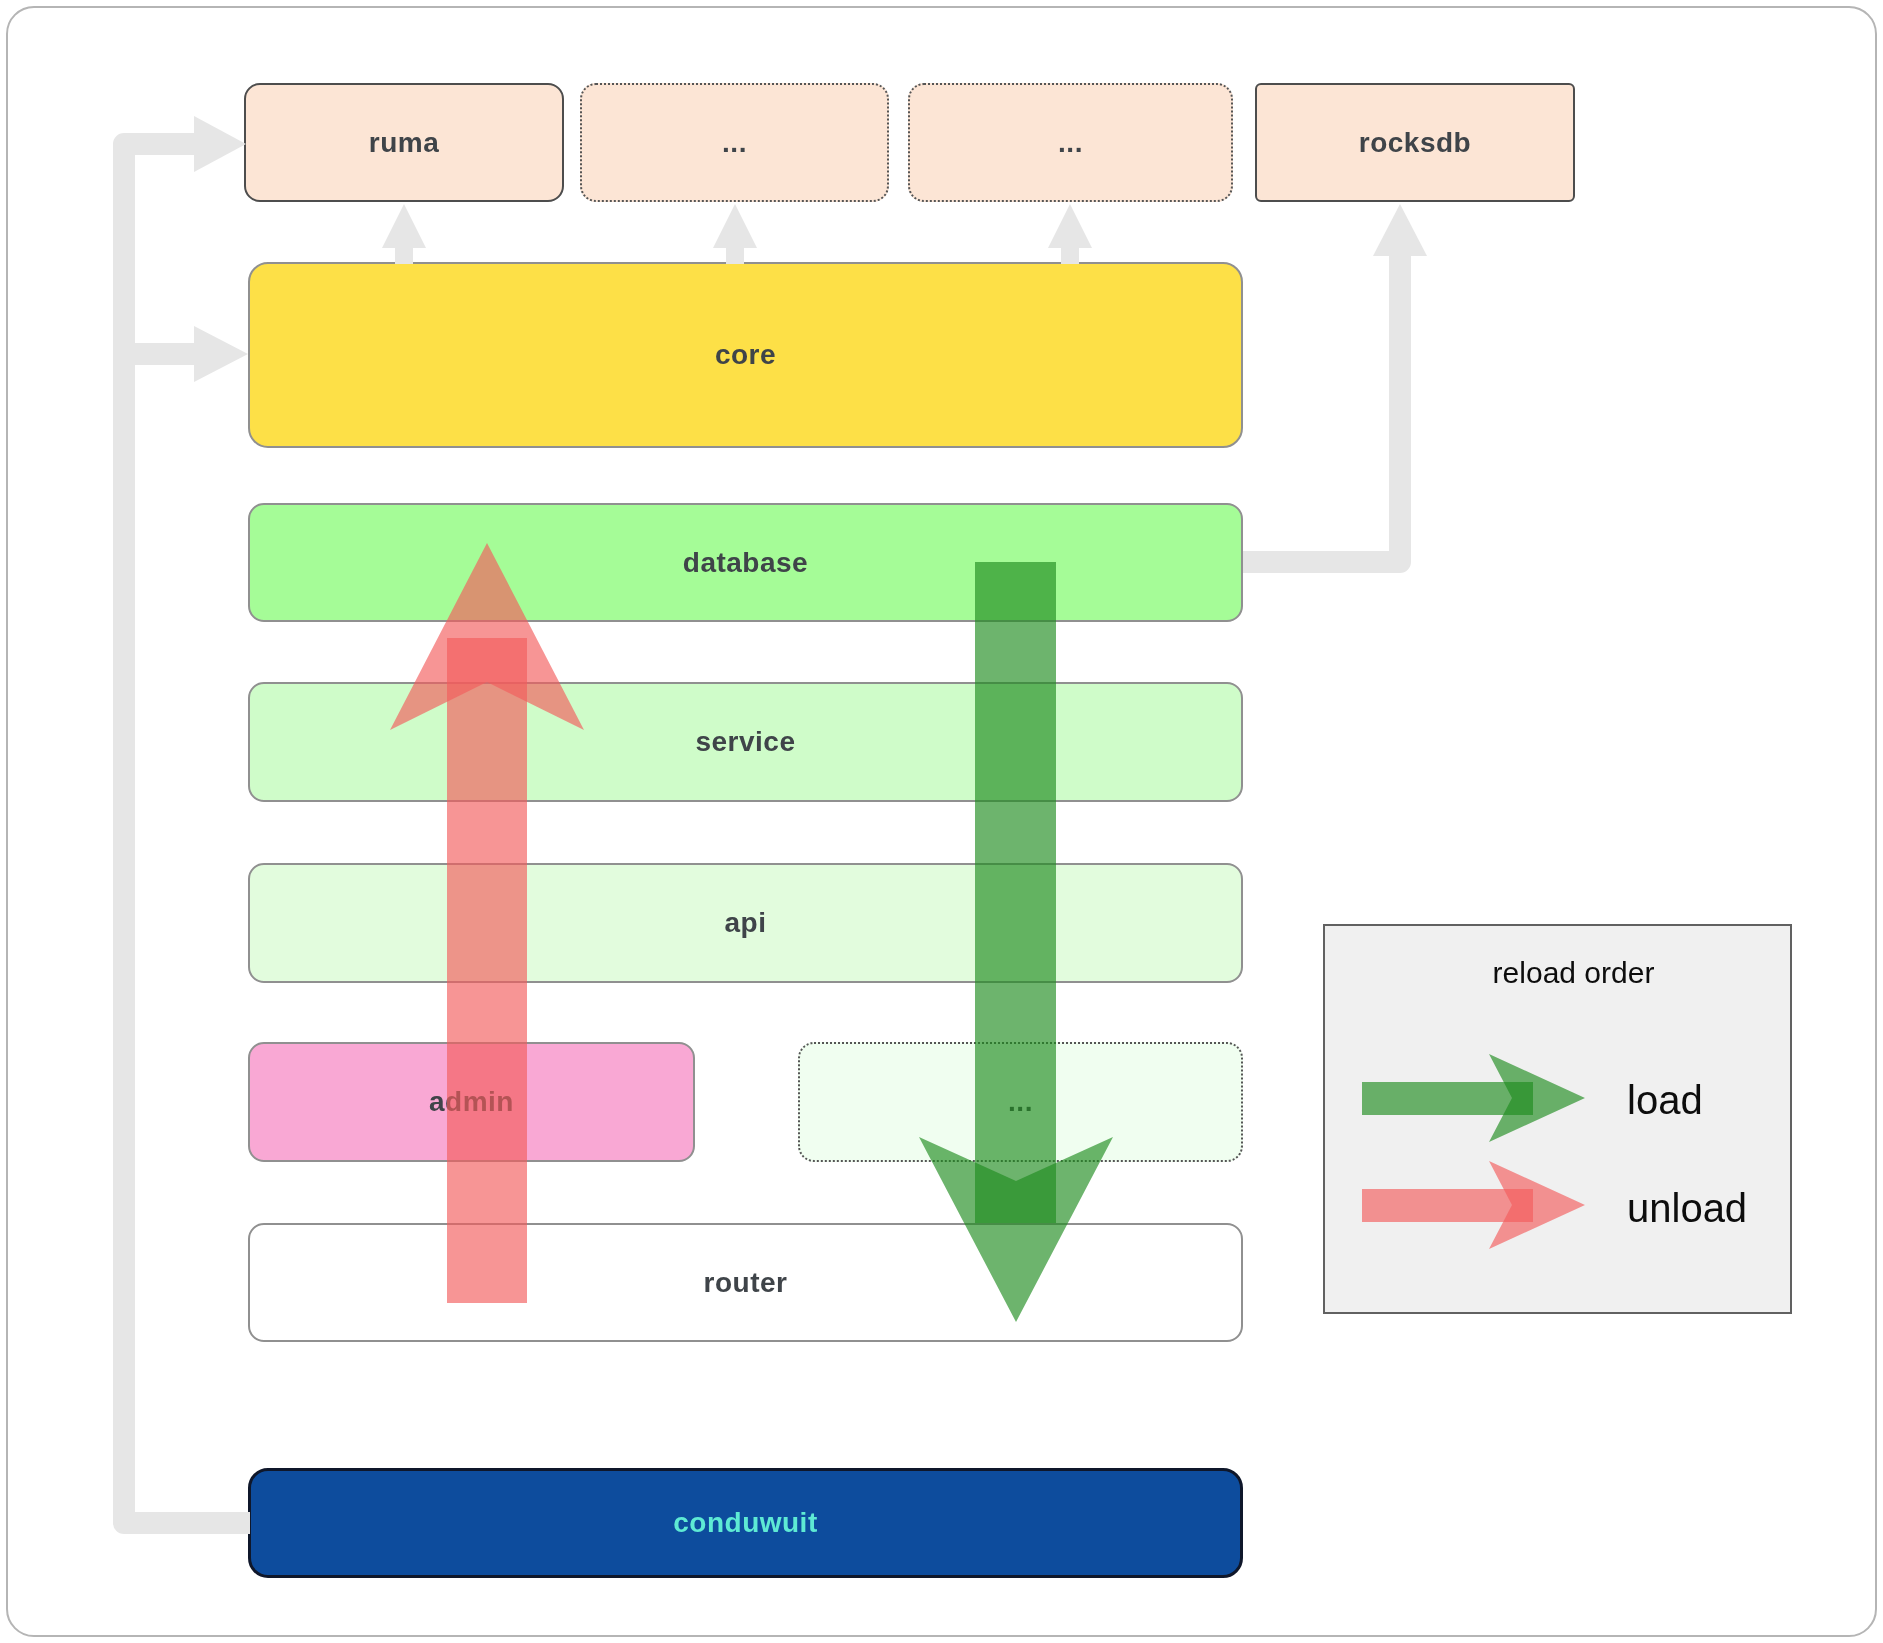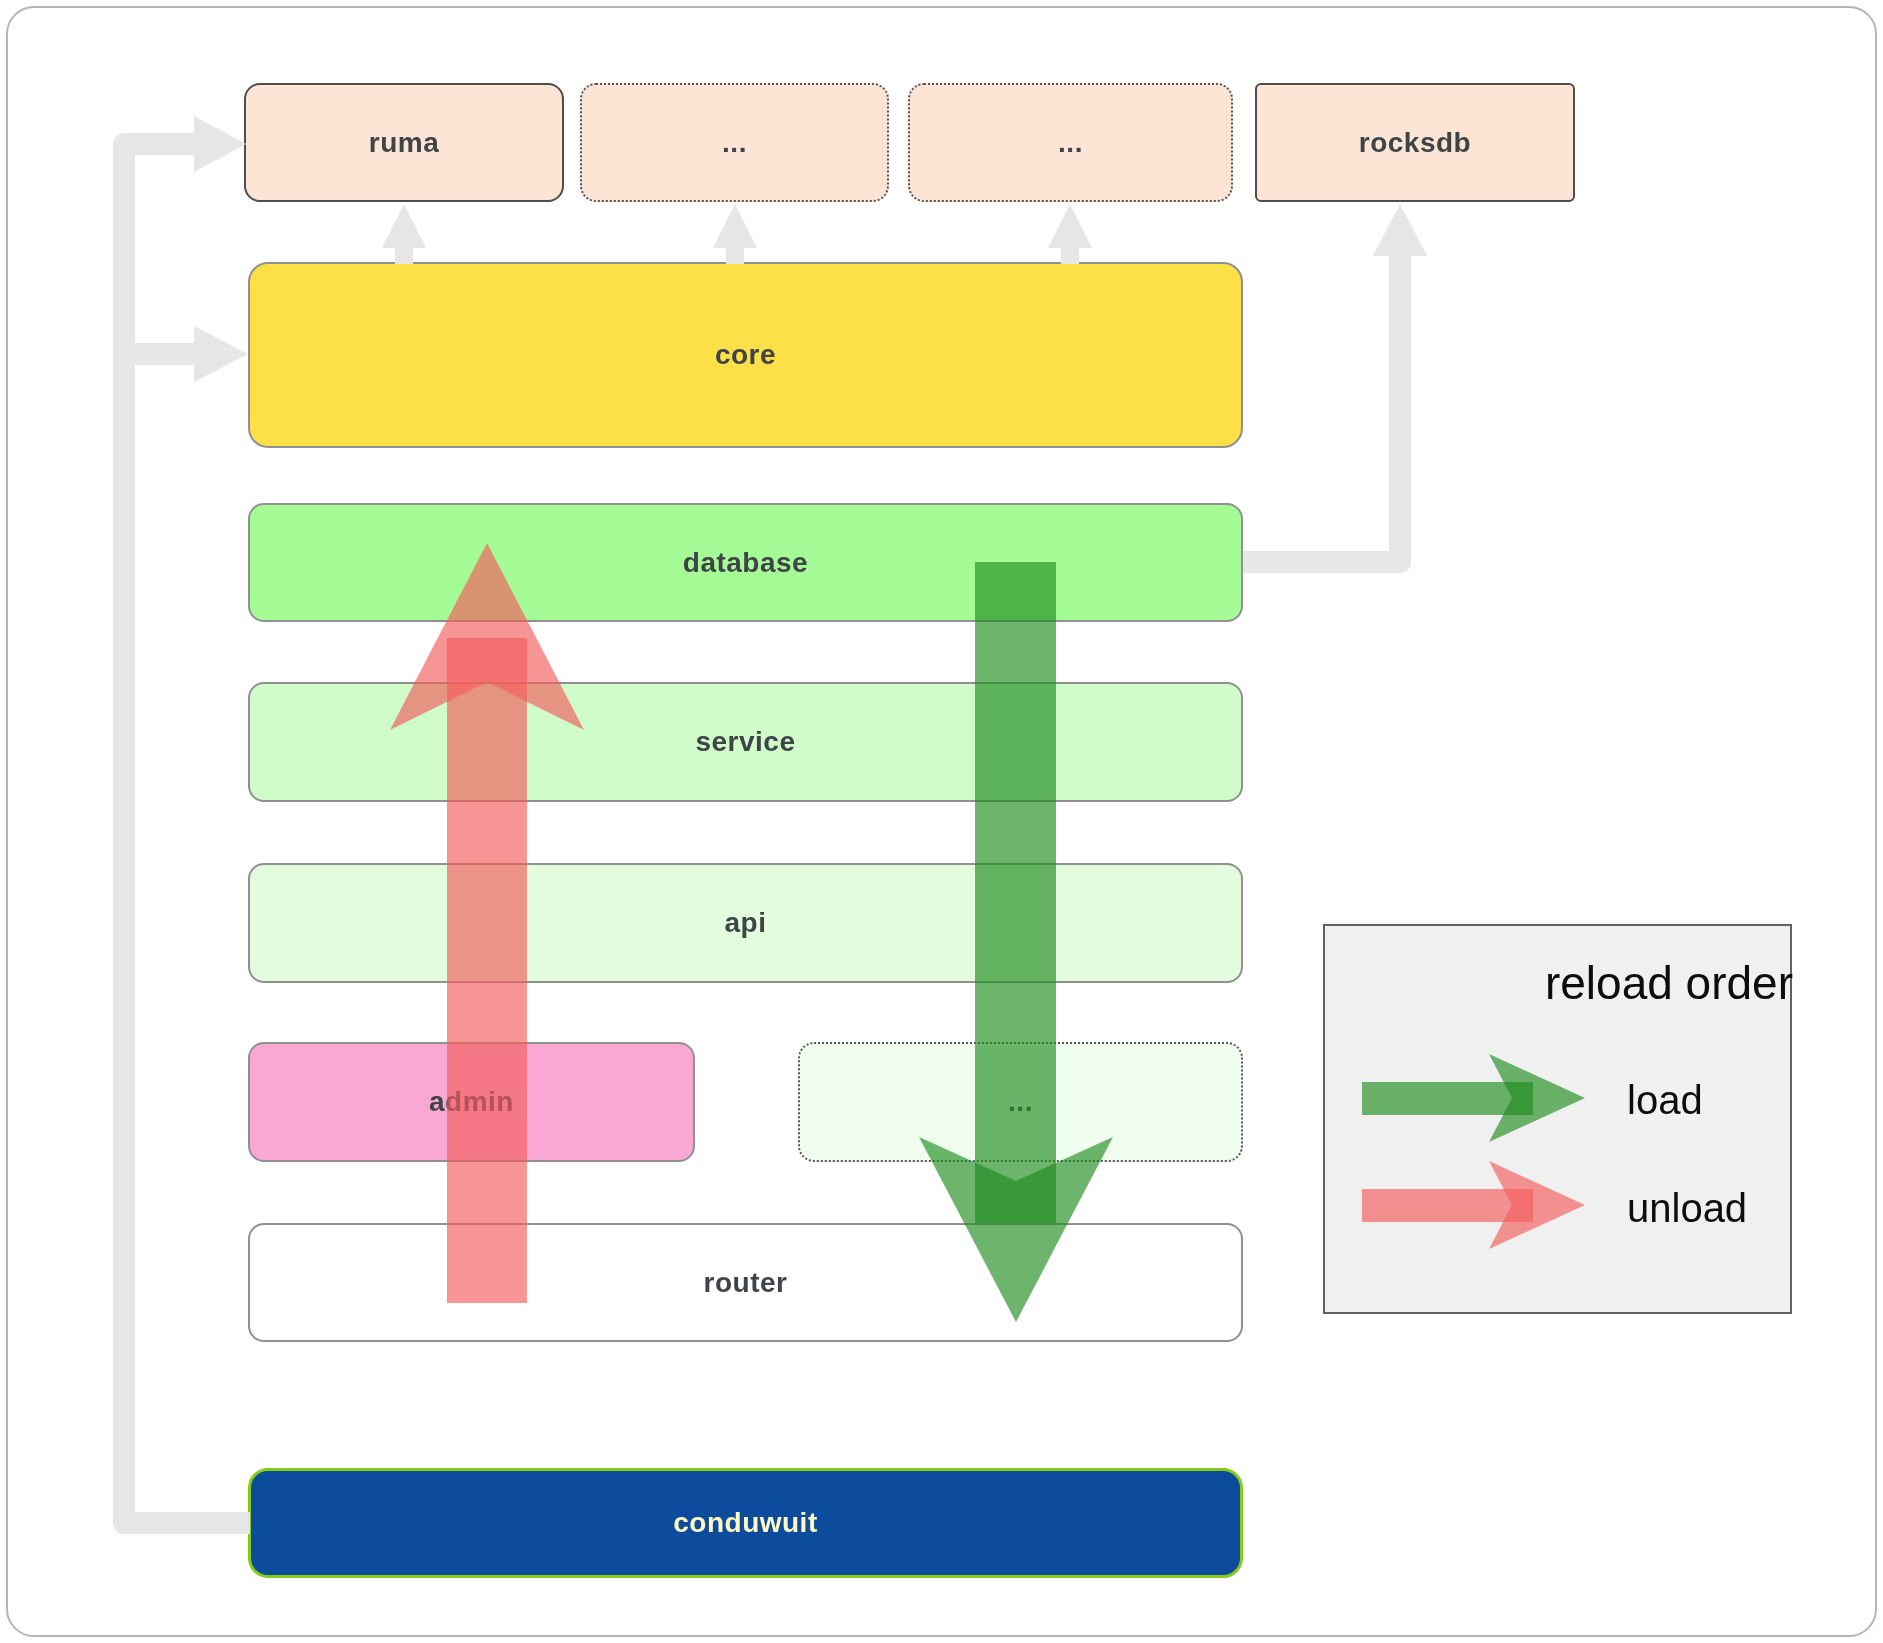--- a/index.html
+++ b/index.html
@@ -18,28 +18,28 @@
   }
   .peach{background:#fce5d5;border:2px solid #4d4d4d;}
   .peach-dotted{background:#fce5d5;border:2px dotted #555555;}
   .blue{background:#fde047;border:2px solid #909090;border-radius:20px;}
   .green1{background:#a5fc97;border:2px solid #909090;}
   .green2{background:#cffcc9;border:2px solid #909090;}
   .green3{background:#e2fcdd;border:2px solid #909090;}
   .green4{background:#f9a8d4;border:2px solid #909090;}
   .green4-dotted{background:#f0fef0;border:2px dotted #555555;}
   .white-box{background:#ffffff;border:2px solid #909090;}
-  .navy{background:#0d4c9d;border:3px solid #84cc16;border-radius:20px;color:#fef9c3;}
+  .navy{background:#0d4c9d;border:3px solid #0f172a;border-radius:20px;color:#5eead4;}
   .legend{
     position:absolute;box-sizing:border-box;left:1323px;top:924px;width:469px;height:390px;
     background:#f0f0f0;border:2px solid #616161;z-index:1;
   }
   .legend-title{
-    position:absolute;left:3px;top:30px;width:100%;text-align:right;
-    font-size:46px;font-weight:400;color:#0d0d0d;
+    position:absolute;left:16px;top:30px;width:100%;text-align:center;
+    font-size:30px;font-weight:400;color:#0d0d0d;
   }
   .legend-label{
     position:absolute;left:302px;font-size:40px;font-weight:400;color:#0d0d0d;line-height:48px;
   }
   .legend-label.load{top:150px;}
   .legend-label.unload{top:258px;}
   svg.overlay{
     position:absolute;left:0;top:0;width:1883px;height:1643px;z-index:5;pointer-events:none;
   }
 </style>

